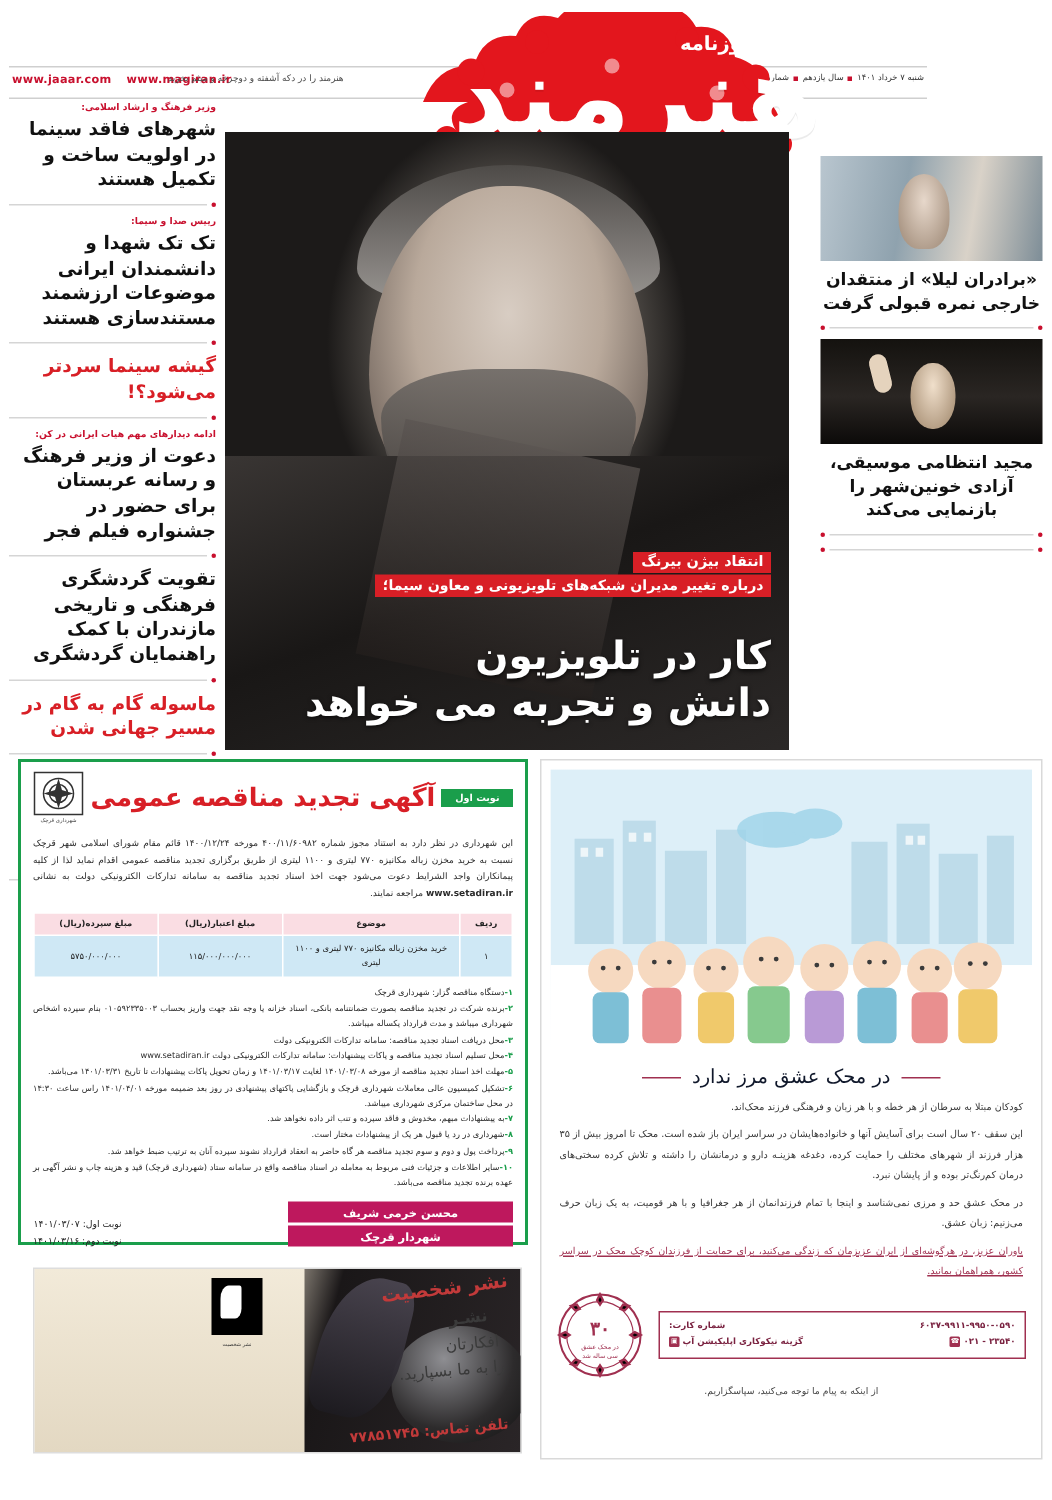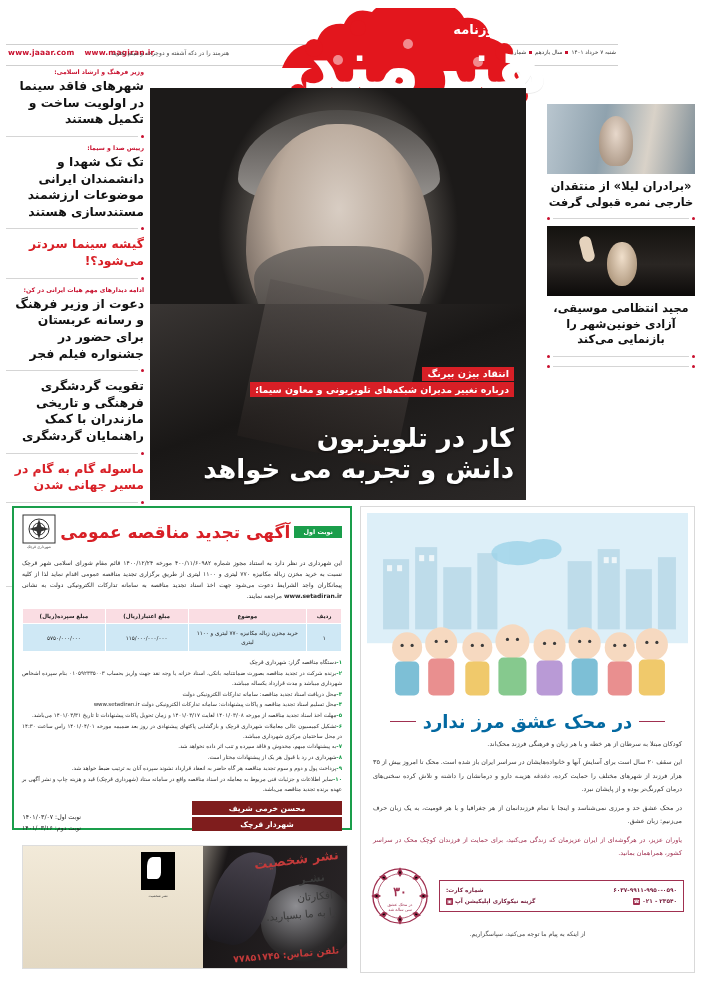--- a/index.html
+++ b/index.html
@@ -89,33 +89,33 @@
   .t-body{font-size:6px;line-height:1.85;text-align:justify;color:#2a2a2a;margin-top:7px;direction:rtl;}
   .t-body .lnk{direction:ltr;display:inline-block;font-weight:bold;}
   table.t-tab{width:100%;border-collapse:collapse;margin-top:7px;font-size:5.6px;table-layout:fixed;}
   table.t-tab th{background:#fadde3;border:1px solid #ffffff;padding:4px 2px;font-weight:bold;color:#222;}
   table.t-tab td{background:#cfe8f5;border:1px solid #ffffff;padding:5px 2px;text-align:center;color:#222;line-height:1.5;}
   .t-list{margin-top:6px;font-size:5.5px;line-height:1.78;color:#2a2a2a;text-align:justify;}
   .t-list p{margin:0 0 1px;}
   .t-list b.num{color:#1a9e4b;font-weight:bold;}
   .t-foot{display:flex;justify-content:space-between;align-items:flex-end;margin-top:7px;}
   .t-sign{width:150px;}
-  .t-sign div{background:#7f1d1d;color:#fff;font-size:7.6px;font-weight:bold;text-align:center;padding:2.5px 0;margin-bottom:2px;}
+  .t-sign div{background:#be185d;color:#fff;font-size:7.6px;font-weight:bold;text-align:center;padding:2.5px 0;margin-bottom:2px;}
   .t-dates{font-size:6.2px;line-height:1.7;color:#222;text-align:right;}
 
   
   .mahak{position:absolute;left:360px;top:506px;width:335px;height:467px;border:1px solid #d9d9d9;background:#fff;box-sizing:border-box;}
   .m-art{position:relative;height:192px;margin:6px;background:linear-gradient(#eaf6fb 0%,#f7fbfd 62%,#ffffff 100%);overflow:hidden;}
   .m-art .sky{position:absolute;inset:0;}
   .m-title{display:flex;align-items:center;justify-content:center;gap:7px;margin-top:6px;}
   .m-title .ln{width:26px;height:1.4px;background:#a03050;}
-  .m-title span{font-size:18px;font-weight:bold;color:#0369a1;}
+  .m-title span{font-size:13px;font-weight:normal;color:#0f172a;}
   .m-body{padding:6px 12px 0;font-size:6.4px;line-height:2.1;text-align:justify;color:#333;}
   .m-body p{margin:0 0 5px;}
-  .m-body p.accent{color:#a03050;}
+  .m-body p.accent{color:#a03050;text-decoration:underline;}
   .m-foot{display:flex;align-items:center;justify-content:space-between;margin:6px 10px 0;gap:10px;}
   .m-seal{width:58px;height:58px;flex:0 0 auto;}
   .m-contact{flex:1;border:1px solid #a03050;padding:4px 6px;}
   .m-row{display:flex;justify-content:space-between;align-items:center;font-size:5.8px;color:#7a2240;line-height:1.9;}
   .m-row .lab{font-weight:bold;}
   .m-row .val{direction:ltr;font-weight:bold;}
   .m-note{text-align:center;font-size:6.2px;color:#444;margin-top:5px;}
   .ic{display:inline-block;width:7px;height:7px;background:#a03050;color:#fff;font-size:4.6px;line-height:7px;text-align:center;border-radius:1px;vertical-align:middle;}
 
   

